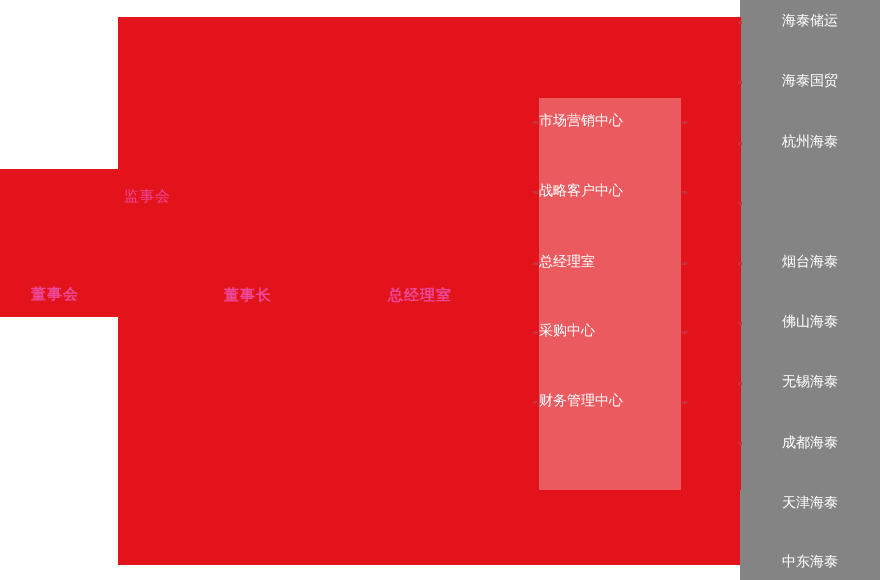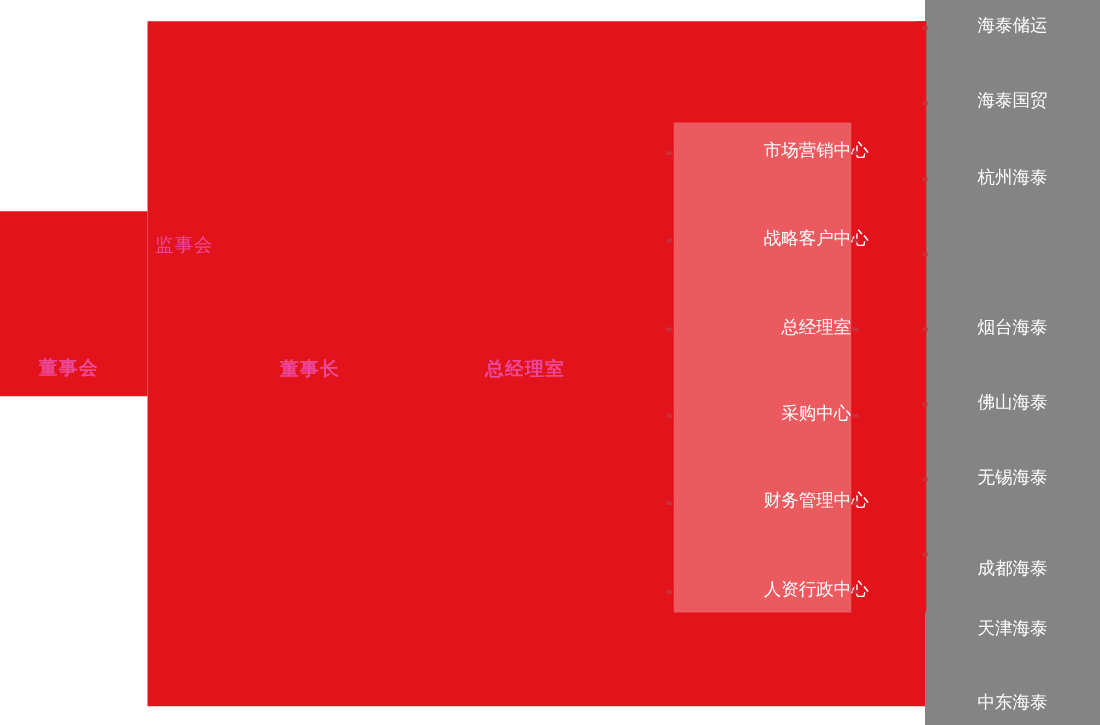--- a/index.html
+++ b/index.html
@@ -55,25 +55,24 @@
     left: 539px;
     top: 98px;
     width: 142px;
     height: 392px;
     background: rgba(255,255,255,0.30);
   }
   .dept-item {
     position: absolute;
     left: 0;
     width: 142px;
-    text-align: center;
+    text-align: left;
     color: #ffffff;
     font-size: 14px;
     white-space: nowrap;
-    padding-left: 43px;
   }
   
   .dept-tick-l, .dept-tick-r {
     position: absolute;
     width: 5px;
     height: 3px;
     background: #C9303A;
   }
   .dept-tick-l { left: -6px; }
   .dept-tick-r { left: 143px; }
@@ -126,31 +125,30 @@
 <div class="red-label lbl-chairman">董事长</div>
 
 <div class="red-label lbl-gm-office">总经理室</div>
 
 <div class="dept-panel" id="dept-panel">
     <div class="dept-item" style="top: 14px;"><span class="dept-tick-l" style="top: 9px;"></span><span class="dept-tick-r" style="top: 9px;"></span><span>市场营销中心</span></div>
     <div class="dept-item" style="top: 84px;"><span class="dept-tick-l" style="top: 9px;"></span><span class="dept-tick-r" style="top: 9px;"></span><span>战略客户中心</span></div>
     <div class="dept-item" style="top: 155px;"><span class="dept-tick-l" style="top: 9px;"></span><span class="dept-tick-r" style="top: 9px;"></span><span>总经理室</span></div>
     <div class="dept-item" style="top: 224px;"><span class="dept-tick-l" style="top: 9px;"></span><span class="dept-tick-r" style="top: 9px;"></span><span>采购中心</span></div>
     <div class="dept-item" style="top: 294px;"><span class="dept-tick-l" style="top: 9px;"></span><span class="dept-tick-r" style="top: 9px;"></span><span>财务管理中心</span></div>
-    <div class="dept-item" style="top: 365px;"><span class="dept-tick-l" style="top: 9px;"></span><span class="dept-tick-r" style="top: 9px;"></span><span>人资行政中心</span></div>
   </div>
 
 <div class="gray-panel" id="gray-panel">
     <div class="gray-item" style="top: 12px;">海泰储运</div>
     <div class="gray-item" style="top: 72px;">海泰国贸</div>
     <div class="gray-item" style="top: 133px;">杭州海泰</div>
     <div class="gray-item" style="top: 253px;">烟台海泰</div>
     <div class="gray-item" style="top: 313px;">佛山海泰</div>
     <div class="gray-item" style="top: 373px;">无锡海泰</div>
-    <div class="gray-item" style="top: 446px; text-align: center;">成都海泰</div>
+    <div class="gray-item" style="top: 434px; text-align: center;">成都海泰</div>
     <div class="gray-item" style="top: 494px;">天津海泰</div>
     <div class="gray-item" style="top: 553px;">中东海泰</div>
   </div>
 <div class="gray-connector"></div>
 
 <span class="gray-tick" style="top: 21px;"></span>
 <span class="gray-tick" style="top: 81px;"></span>
 <span class="gray-tick" style="top: 142px;"></span>
 <span class="gray-tick" style="top: 202px;"></span>
 <span class="gray-tick" style="top: 262px;"></span>

